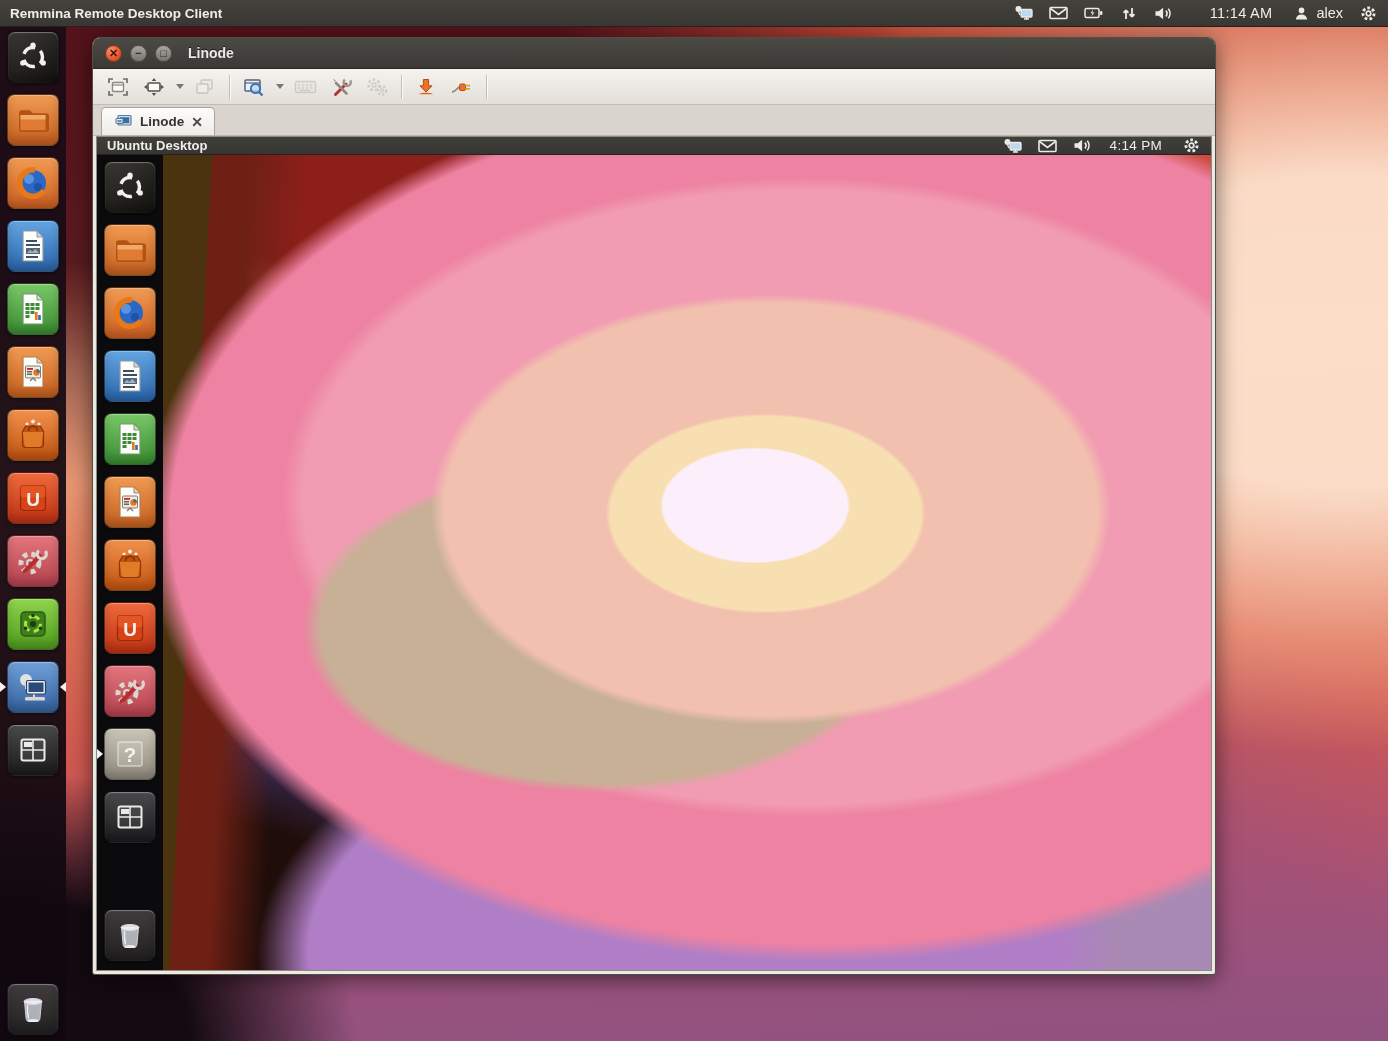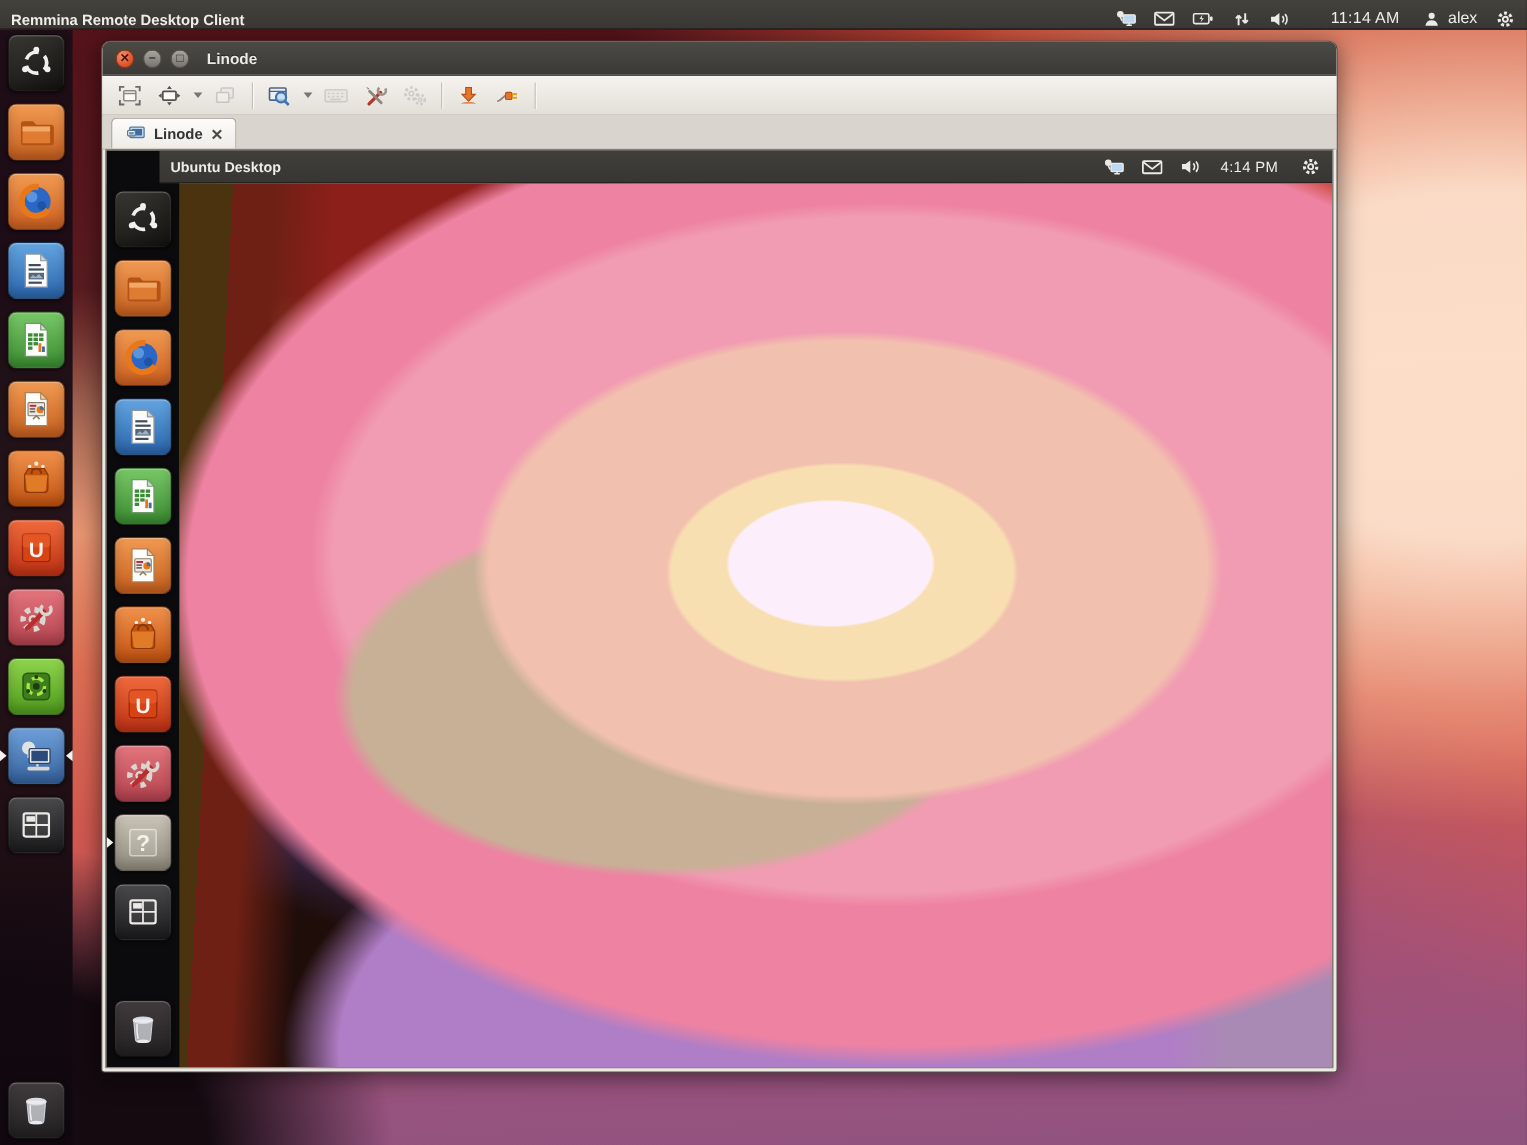--- a/index.html
+++ b/index.html
@@ -10,21 +10,21 @@
   .host-wallpaper{position:absolute;left:0;top:27px;right:0;bottom:0;
     background:
       radial-gradient(420px 320px at 0% 100%, #140a10 0 45%, rgba(20,10,16,0) 85%),
       radial-gradient(900px 560px at 97% 30%, rgba(252,224,204,.95) 0 28%, rgba(248,190,160,.45) 55%, rgba(248,190,160,0) 75%),
       radial-gradient(1100px 700px at 60% 112%, rgba(148,80,128,.6) 0 58%, rgba(148,80,128,0) 85%),
       radial-gradient(1200px 800px at 6% -10%, rgba(66,10,22,.85) 0 42%, rgba(66,10,22,0) 70%),
       linear-gradient(178deg,#bf4434 0%,#d85c3f 14%,#eba87f 32%,#eb9a76 42%,#df6f55 55%,#d25a50 68%,#c05364 82%,#9a567c 94%,#8a5580 100%);}
 
   
   .host-panel{position:absolute;left:0;top:0;width:1388px;height:27px;
-    background:linear-gradient(#44423d,#393733);color:#efedea;display:flex;align-items:flex-end;
+    background:linear-gradient(#44423d,#393733);color:#efedea;display:flex;align-items:center;
     padding:0 10px;font-size:13.5px;font-weight:bold;z-index:50;
     border-bottom:1px solid #23211e;}
   .host-panel .spacer{flex:1;}
   .tray{display:flex;align-items:center;gap:15px;}
   .tray-ico{display:inline-flex;align-items:center;justify-content:center;width:20px;height:18px;}
   .tray-ico svg{display:block;}
   .panel-time{font-weight:normal;font-size:14.5px;letter-spacing:.3px;margin:0 4px;}
   .panel-user{display:flex;align-items:center;gap:5px;font-weight:normal;font-size:14.5px;}
 
   
@@ -74,22 +74,22 @@
   .tdrop::after{content:"";border:4px solid transparent;border-top:5px solid #7a766e;margin-top:4px;}
   .tsep{width:1px;height:24px;background:#c3beb5;margin:0 5px;box-shadow:1px 0 0 #fbfaf8;}
   .tabbar{height:31px;background:#d9d5ce;display:flex;align-items:flex-end;padding:3px 8px 0;
     border-bottom:1px solid #bcb7ae;}
   .tab{height:28px;background:linear-gradient(#fdfcfb,#efece7);border:1px solid #aaa49b;border-bottom:none;
     border-radius:5px 5px 0 0;display:flex;align-items:center;gap:7px;padding:0 11px;cursor:pointer;}
   .tab-label{font-size:13.5px;color:#34332f;font-weight:bold;}
   .tab-close{font-size:14px;font-weight:bold;color:#4c4a45;cursor:pointer;line-height:1;}
   .session{flex:1;margin:0 3px 3px;border:1px solid #8d8880;background:#0b0a0c;
     display:flex;flex-direction:column;overflow:hidden;}
-  .remote-menubar{height:30px;background:linear-gradient(#413f3a,#383632);color:#efedea;display:flex;
-    align-items:center;padding:0 10px;font-size:13px;font-weight:bold;border-bottom:1px solid #232220;margin-left:48px;}
+  .remote-menubar{height:18px;background:linear-gradient(#413f3a,#383632);color:#efedea;display:flex;
+    align-items:center;padding:0 10px;font-size:13px;font-weight:bold;border-bottom:1px solid #232220;}
   .remote-menubar .spacer{flex:1;}
   .remote-menubar .panel-time{font-size:13.5px;}
   .remote-body{flex:1;display:flex;position:relative;}
   .launcher-remote{width:66px;background:#0b0a0c;display:flex;flex-direction:column;align-items:center;
     padding-top:6px;gap:11px;z-index:5;}
   .launcher-remote .trash-slot{margin-bottom:9px;}
 
   
   .remote-wallpaper{flex:1;position:relative;
     background:

